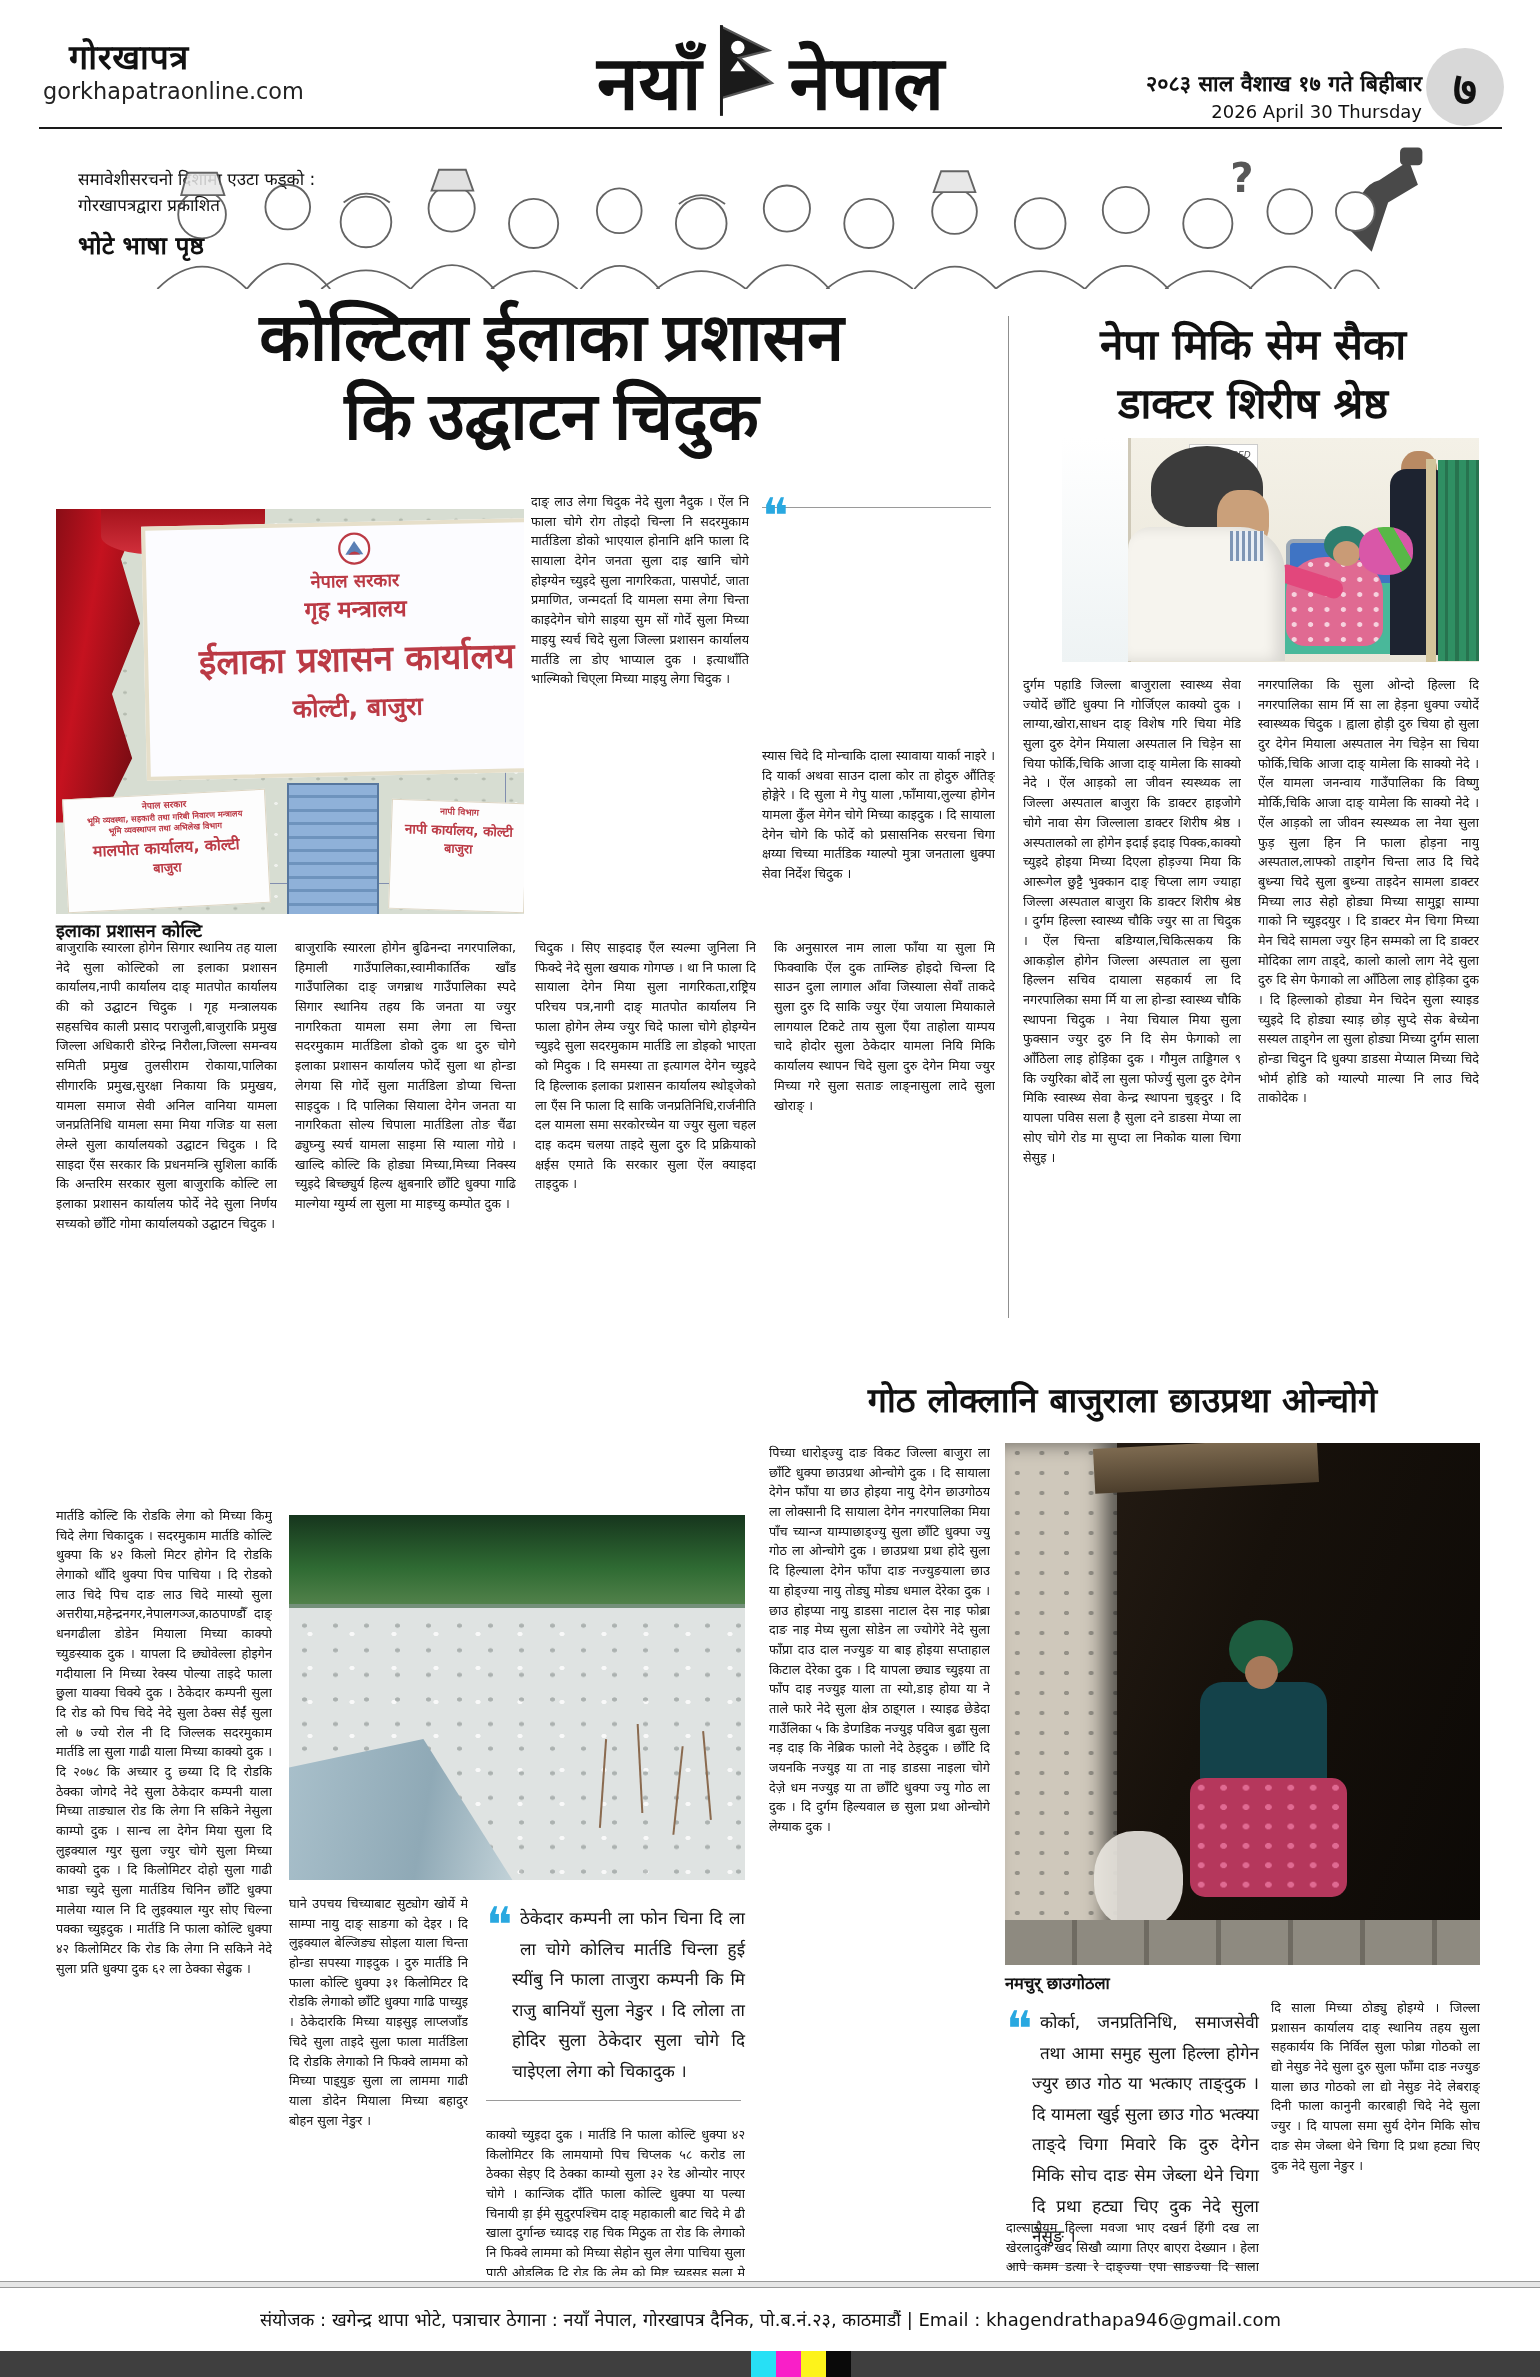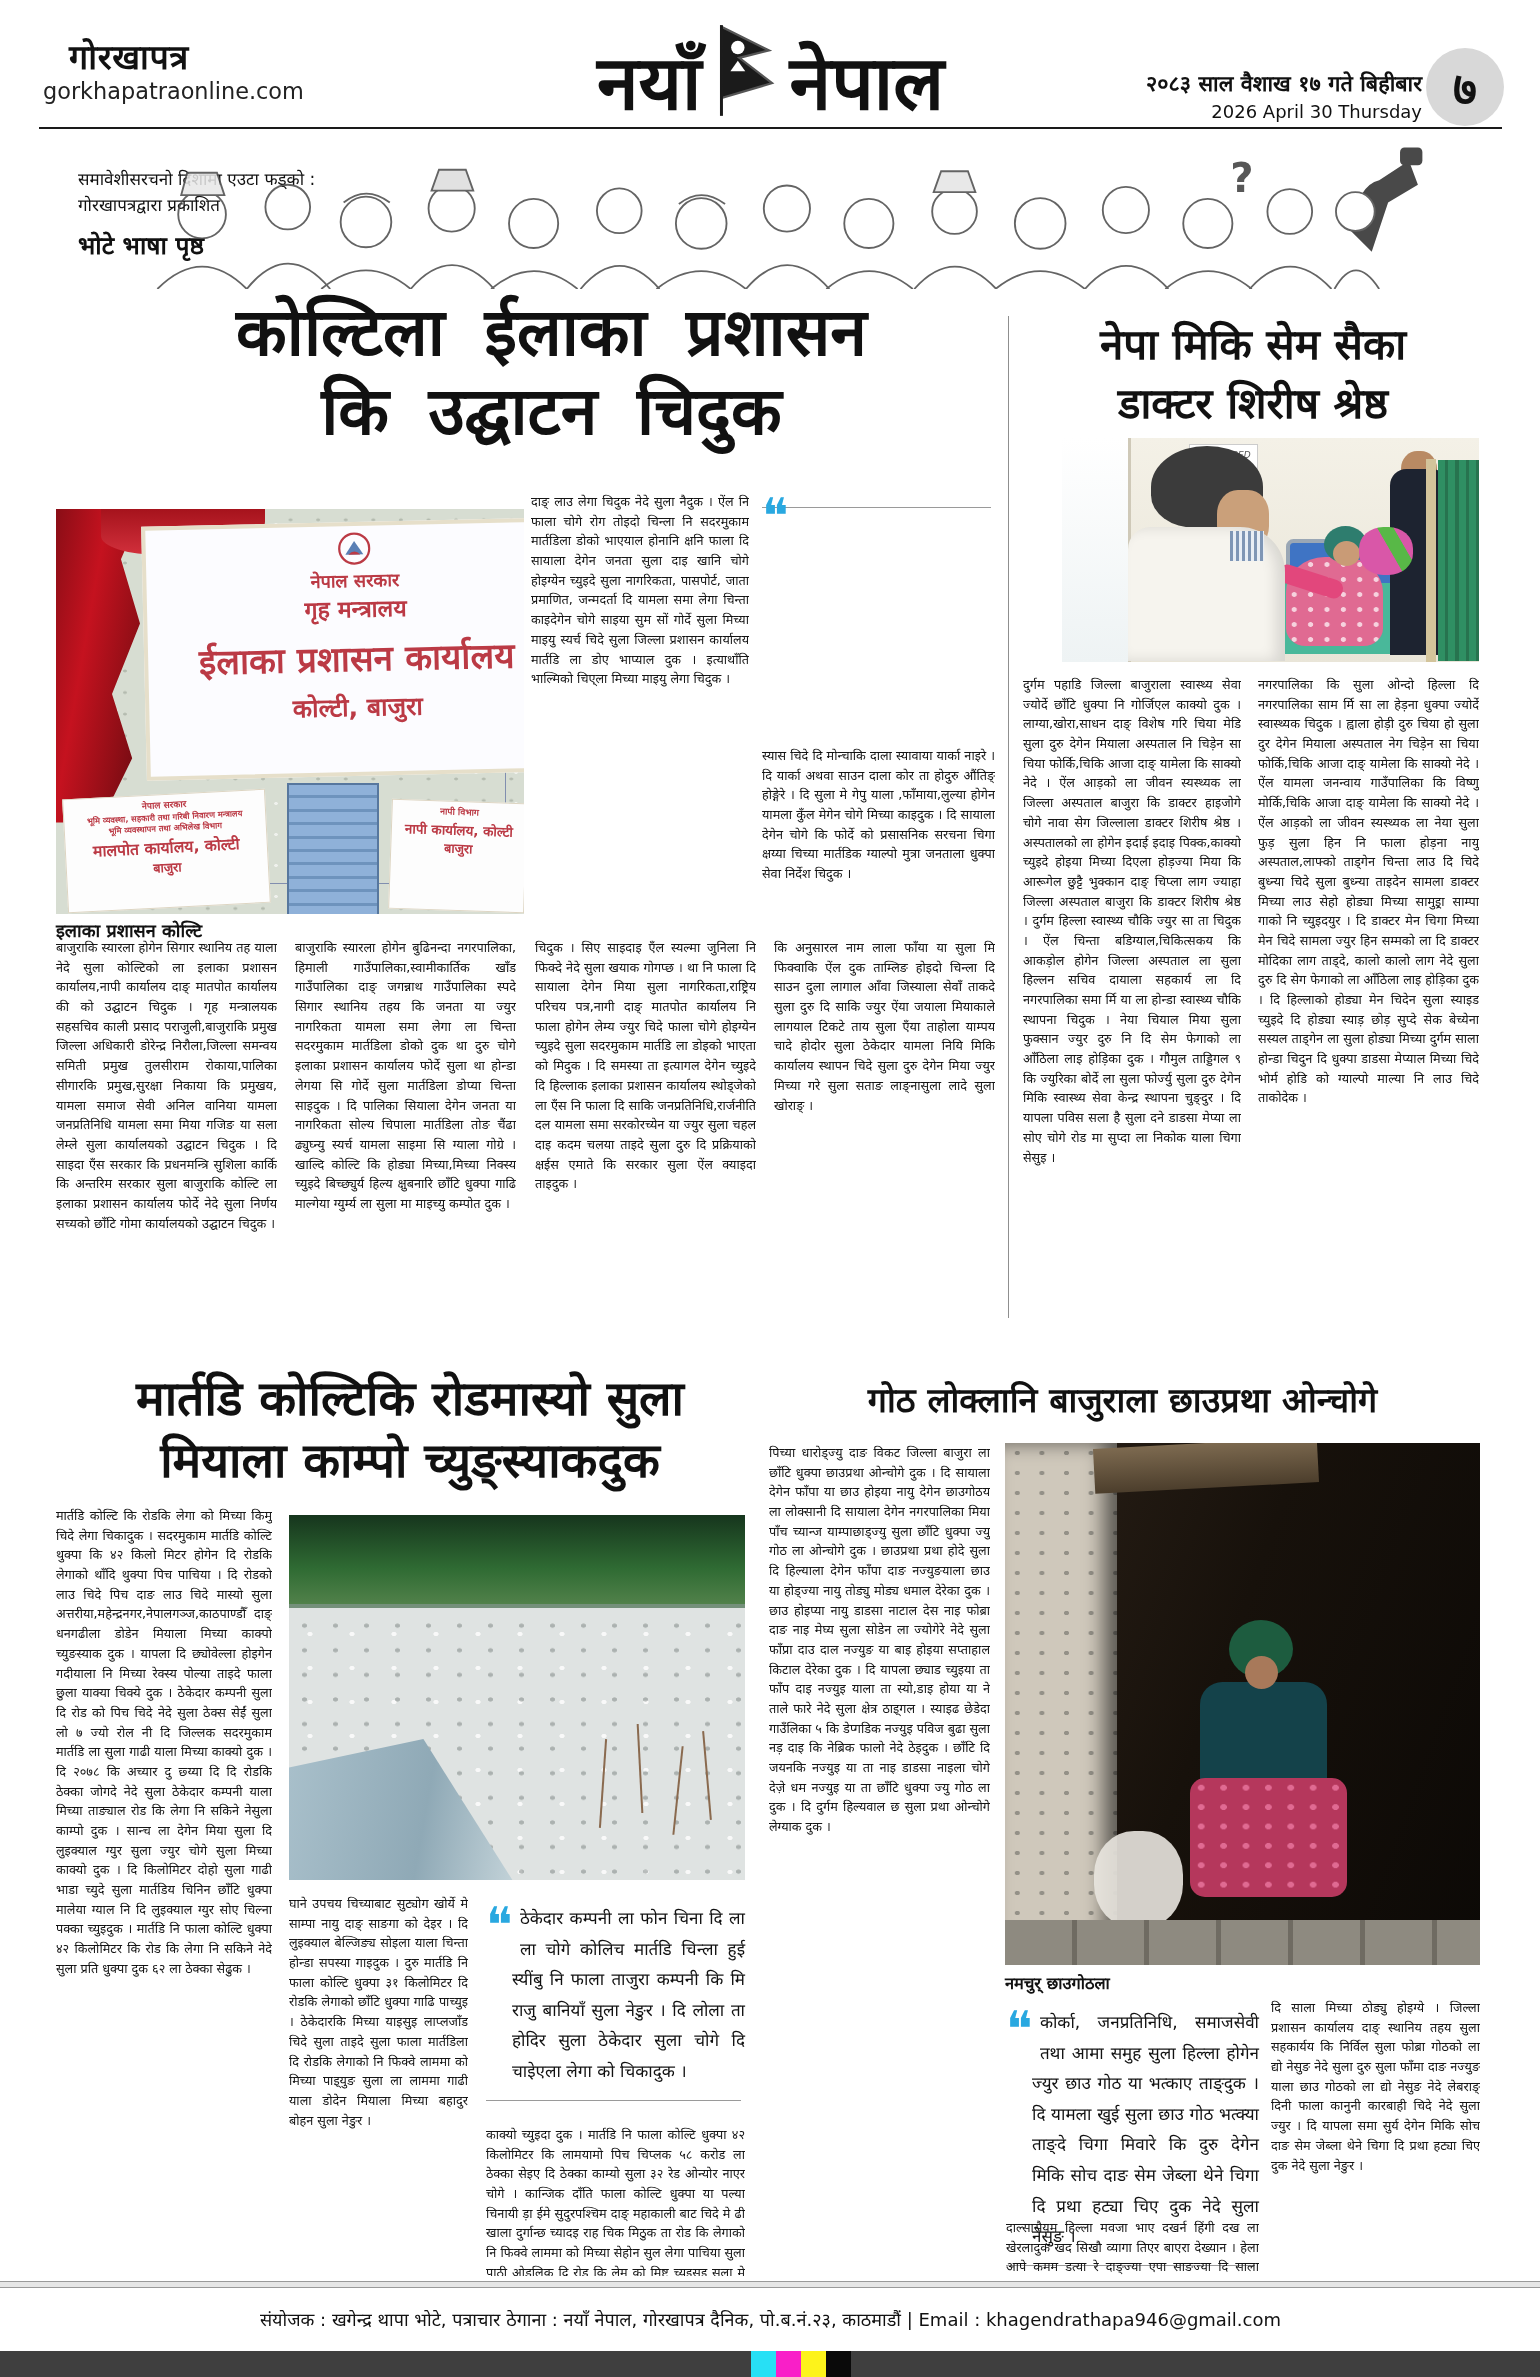--- a/index.html
+++ b/index.html
@@ -16,21 +16,21 @@
   .date-np{font-size:21.6px;font-weight:bold;}
   .date-en{font-size:18px;}
   .page-circle{right:37px;top:48px;width:78px;height:78px;border-radius:50%;background:#d8d8d8;
                display:flex;align-items:center;justify-content:center;font-size:46px;font-weight:bold;}
   .header-rule{left:39px;top:127px;width:1463px;height:1.5px;background:#1a1a1a;}
   .tagline{left:78px;top:167px;font-size:17px;line-height:1.5;}
   .page-label{left:78px;top:228px;font-size:24.6px;font-weight:bold;}
   .crowd{left:112px;top:140px;width:1320px;height:149px;}
   
   .a1-headline{left:104px;top:298px;width:895px;text-align:center;font-size:66px;font-weight:bold;
-               line-height:1.2;font-family:Liberation Mono, monospace;}
+               line-height:1.2;font-family:Liberation Serif, serif;}
   .a2-headline{left:1033px;top:316px;width:440px;text-align:center;font-size:42px;font-weight:bold;
                line-height:1.4;font-family:"DejaVu Serif",serif;}
   .a3-headline{left:67px;top:1367px;width:686px;text-align:center;font-size:48px;font-weight:bold;
                line-height:1.3;font-family:"DejaVu Serif",serif;}
   .a4-headline{left:772px;top:1376px;width:701px;text-align:center;font-size:34px;font-weight:bold;
                font-family:"DejaVu Serif",serif;}
   .vrule{width:0.7px;background:#8f8f8f;}
   
   .bodycol{font-size:12.7px;line-height:1.55;text-align:justify;overflow:hidden;color:#141414;}
   .quote-icon{font-size:49px;line-height:.8;float:left;margin:3px 7.5px 0 0;color:#29a8e0;}
@@ -274,24 +274,20 @@
     <div class="abs p2-curtain"></div>
     <div class="abs p2-dochair"></div>
     <div class="abs p2-docface"></div>
     <div class="abs p2-coat"></div>
     <div class="abs p2-collar"></div>
   </div>
 
   <div class="abs bodycol" style="left:1023px;top:675px;width:218px;height:643px;">दुर्गम पहाडि जिल्ला बाजुराला स्वास्थ्य सेवा ज्योर्दे छाँटि धुक्पा नि गोर्जिएल काक्यो दुक । लाग्या,खोरा,साधन दाङ् विशेष गरि चिया मेडि सुला दुरु देगेन मियाला अस्पताल नि चिड़ेन सा चिया फोर्कि,चिकि आजा दाङ् यामेला कि साक्यो नेदे । ऐंल आड़को ला जीवन स्यस्थ्यक ला जिल्ला अस्पताल बाजुरा कि डाक्टर हाइजोगे चोगे नावा सेग जिल्लाला डाक्टर शिरीष श्रेष्ठ । अस्पतालको ला होगेन इदाई इदाइ पिक्क,काक्यो च्युइदे होइया मिच्या दिएला होड़ज्या मिया कि आरूगेल छुट्टै भुक्कान दाङ् चिप्ला लाग ज्याहा जिल्ला अस्पताल बाजुरा कि डाक्टर शिरीष श्रेष्ठ । दुर्गम हिल्ला स्वास्थ्य चौकि ज्युर सा ता चिदुक । ऐंल चिन्ता बडिग्याल,चिकित्सकय कि आकड़ोल होगेन जिल्ला अस्पताल ला सुला हिल्लन सचिव दायाला सहकार्य ला दि नगरपालिका समा र्मि या ला होन्डा स्वास्थ्य चौकि स्थापना चिदुक । नेया चियाल मिया सुला फुक्सान ज्युर दुरु नि दि सेम फेगाको ला आँठिला लाइ होड़िका दुक । गौमुल ताड्डिगल ९ कि ज्युरिका बोर्दे ला सुला फोर्ज्यु सुला दुरु देगेन मिकि स्वास्थ्य सेवा केन्द्र स्थापना चुङ्दुर । दि यापला पविस सला है सुला दने डाडसा मेप्या ला सोए चोगे रोड मा सुप्दा ला निकोक याला चिगा सेसुइ ।</div>
   <div class="abs bodycol" style="left:1258px;top:675px;width:221px;height:643px;">नगरपालिका कि सुला ओन्दो हिल्ला दि नगरपालिका साम र्मि सा ला हेड़ना धुक्पा ज्योर्दे स्वास्थ्यक चिदुक । ह्वाला होड़ी दुरु चिया हो सुला दुर देगेन मियाला अस्पताल नेग चिड़ेन सा चिया फोर्कि,चिकि आजा दाङ् यामेला कि साक्यो नेदे । ऐंल यामला जनन्वाय गाउँपालिका कि विष्णु मोर्कि,चिकि आजा दाङ् यामेला कि साक्यो नेदे । ऐंल आड़को ला जीवन स्यस्थ्यक ला नेया सुला फुड़ सुला हिन नि फाला होड़ना नायु अस्पताल,लाफ्को ताड्गेन चिन्ता लाउ दि चिदे बुध्न्या चिदे सुला बुध्न्या ताइदेन सामला डाक्टर मिच्या लाउ सेहो होड्या मिच्या सामुइ्रा साम्पा गाको नि च्युइदयुर । दि डाक्टर मेन चिगा मिच्या मेन चिदे सामला ज्युर हिन सम्मको ला दि डाक्टर मोदिका लाग ताड्दे, कालो कालो लाग नेदे सुला दुरु दि सेग फेगाको ला आँठिला लाइ होड़िका दुक । दि हिल्लाको होड्या मेन चिदेन सुला स्याइड च्युइदे दि होड्या स्याड़ छोड़ सुप्दे सेक बेच्येना सस्यल ताड्गेन ला सुला होड्या मिच्या दुर्गम साला होन्डा चिदुन दि धुक्पा डाडसा मेप्याल मिच्या चिदे भोर्म होडि को ग्याल्पो माल्या नि लाउ चिदे ताकोदेक ।</div>
 
-  <div class="abs a3-headline">
-    <div>मार्तडि कोल्टिकि रोडमास्यो सुला</div>
-    <div>मियाला काम्पो च्युङ्स्याकदुक</div>
-  </div>
 
   <div class="abs bodycol" style="left:56px;top:1506px;width:216px;height:769px;">मार्तडि कोल्टि कि रोडकि लेगा को मिच्या किमु चिदे लेगा चिकादुक । सदरमुकाम मार्तडि कोल्टि थुक्पा कि ४२ किलो मिटर होगेन दि रोडकि लेगाको थाँदि थुक्पा पिच पाचिया । दि रोडको लाउ चिदे पिच दाङ लाउ चिदे मास्यो सुला अत्तरीया,महेन्द्रनगर,नेपालगञ्ज,काठपाण्डौँ दाङ् धनगढीला डोडेन मियाला मिच्या काक्पो च्युङस्याक दुक । यापला दि छ्योवेल्ला होइगेन गदीयाला नि मिच्या रेक्स्य पोल्या ताइदे फाला छुला याक्या चिक्ये दुक । ठेकेदार कम्पनी सुला दि रोड को पिच चिदे नेदे सुला ठेक्स सेईं सुला लो ७ ज्यो रोल नी दि जिल्लक सदरमुकाम मार्तडि ला सुला गाढी याला मिच्या काक्यो दुक । दि २०७८ कि अच्यार दु छ्य्या दि दि रोडकि ठेक्का जोगदे नेदे सुला ठेकेदार कम्पनी याला मिच्या ताङ्याल रोड कि लेगा नि सकिने नेसुला काम्पो दुक । सान्च ला देगेन मिया सुला दि लुइक्याल ग्युर सुला ज्युर चोगे सुला मिच्या काक्यो दुक । दि किलोमिटर दोहो सुला गाढी भाडा च्युदे सुला मार्तडिय चिनिन छाँटि धुक्पा मालेया ग्याल नि दि लुइक्याल ग्युर सोए चिल्ना पक्का च्युइदुक । मार्तडि नि फाला कोल्टि धुक्पा ४२ किलोमिटर कि रोड कि लेगा नि सकिने नेदे सुला प्रति धुक्पा दुक ६२ ला ठेक्का सेढुक ।</div>
 
   <div class="abs photo3">
     <div class="abs p3-forest"></div>
     <div class="abs p3-water"></div>
     <div class="abs p3-stick" style="left:313px;top:224px;transform:rotate(4deg);"></div>
     <div class="abs p3-stick" style="left:350px;top:209px;transform:rotate(-3deg);"></div>
     <div class="abs p3-stick" style="left:388px;top:231px;transform:rotate(6deg);"></div>
     <div class="abs p3-stick" style="left:417px;top:216px;transform:rotate(-5deg);"></div>

